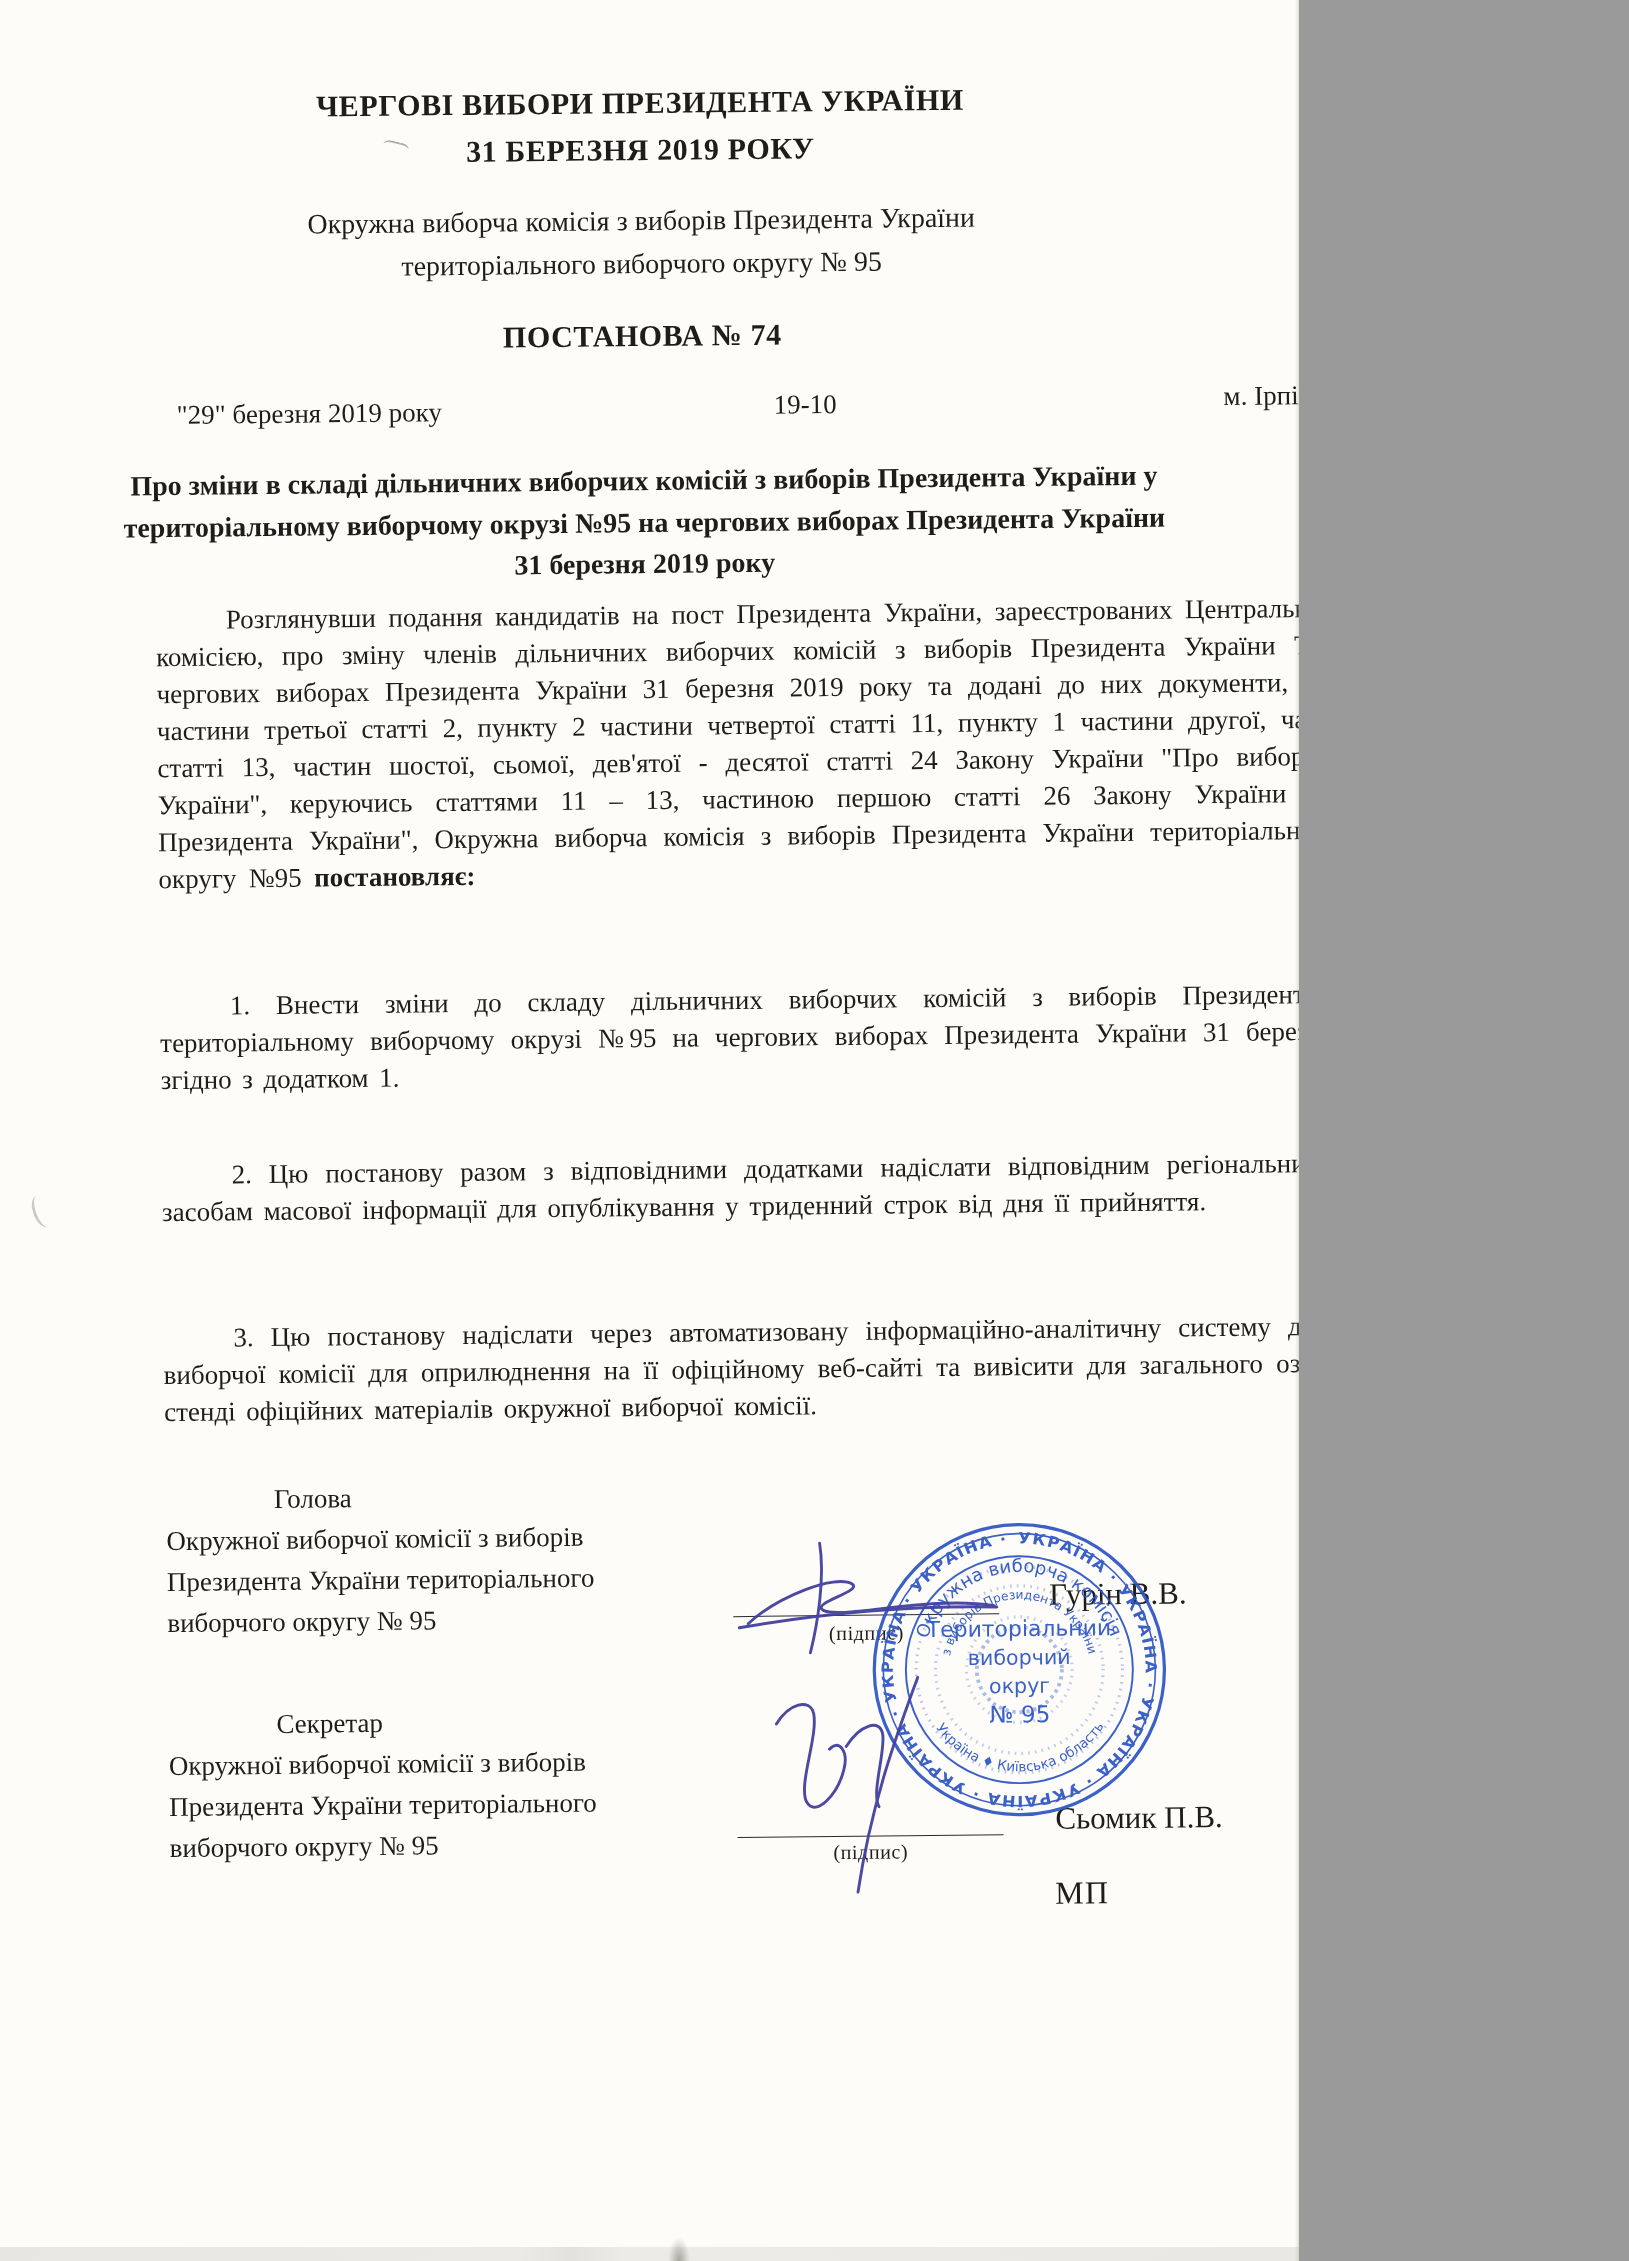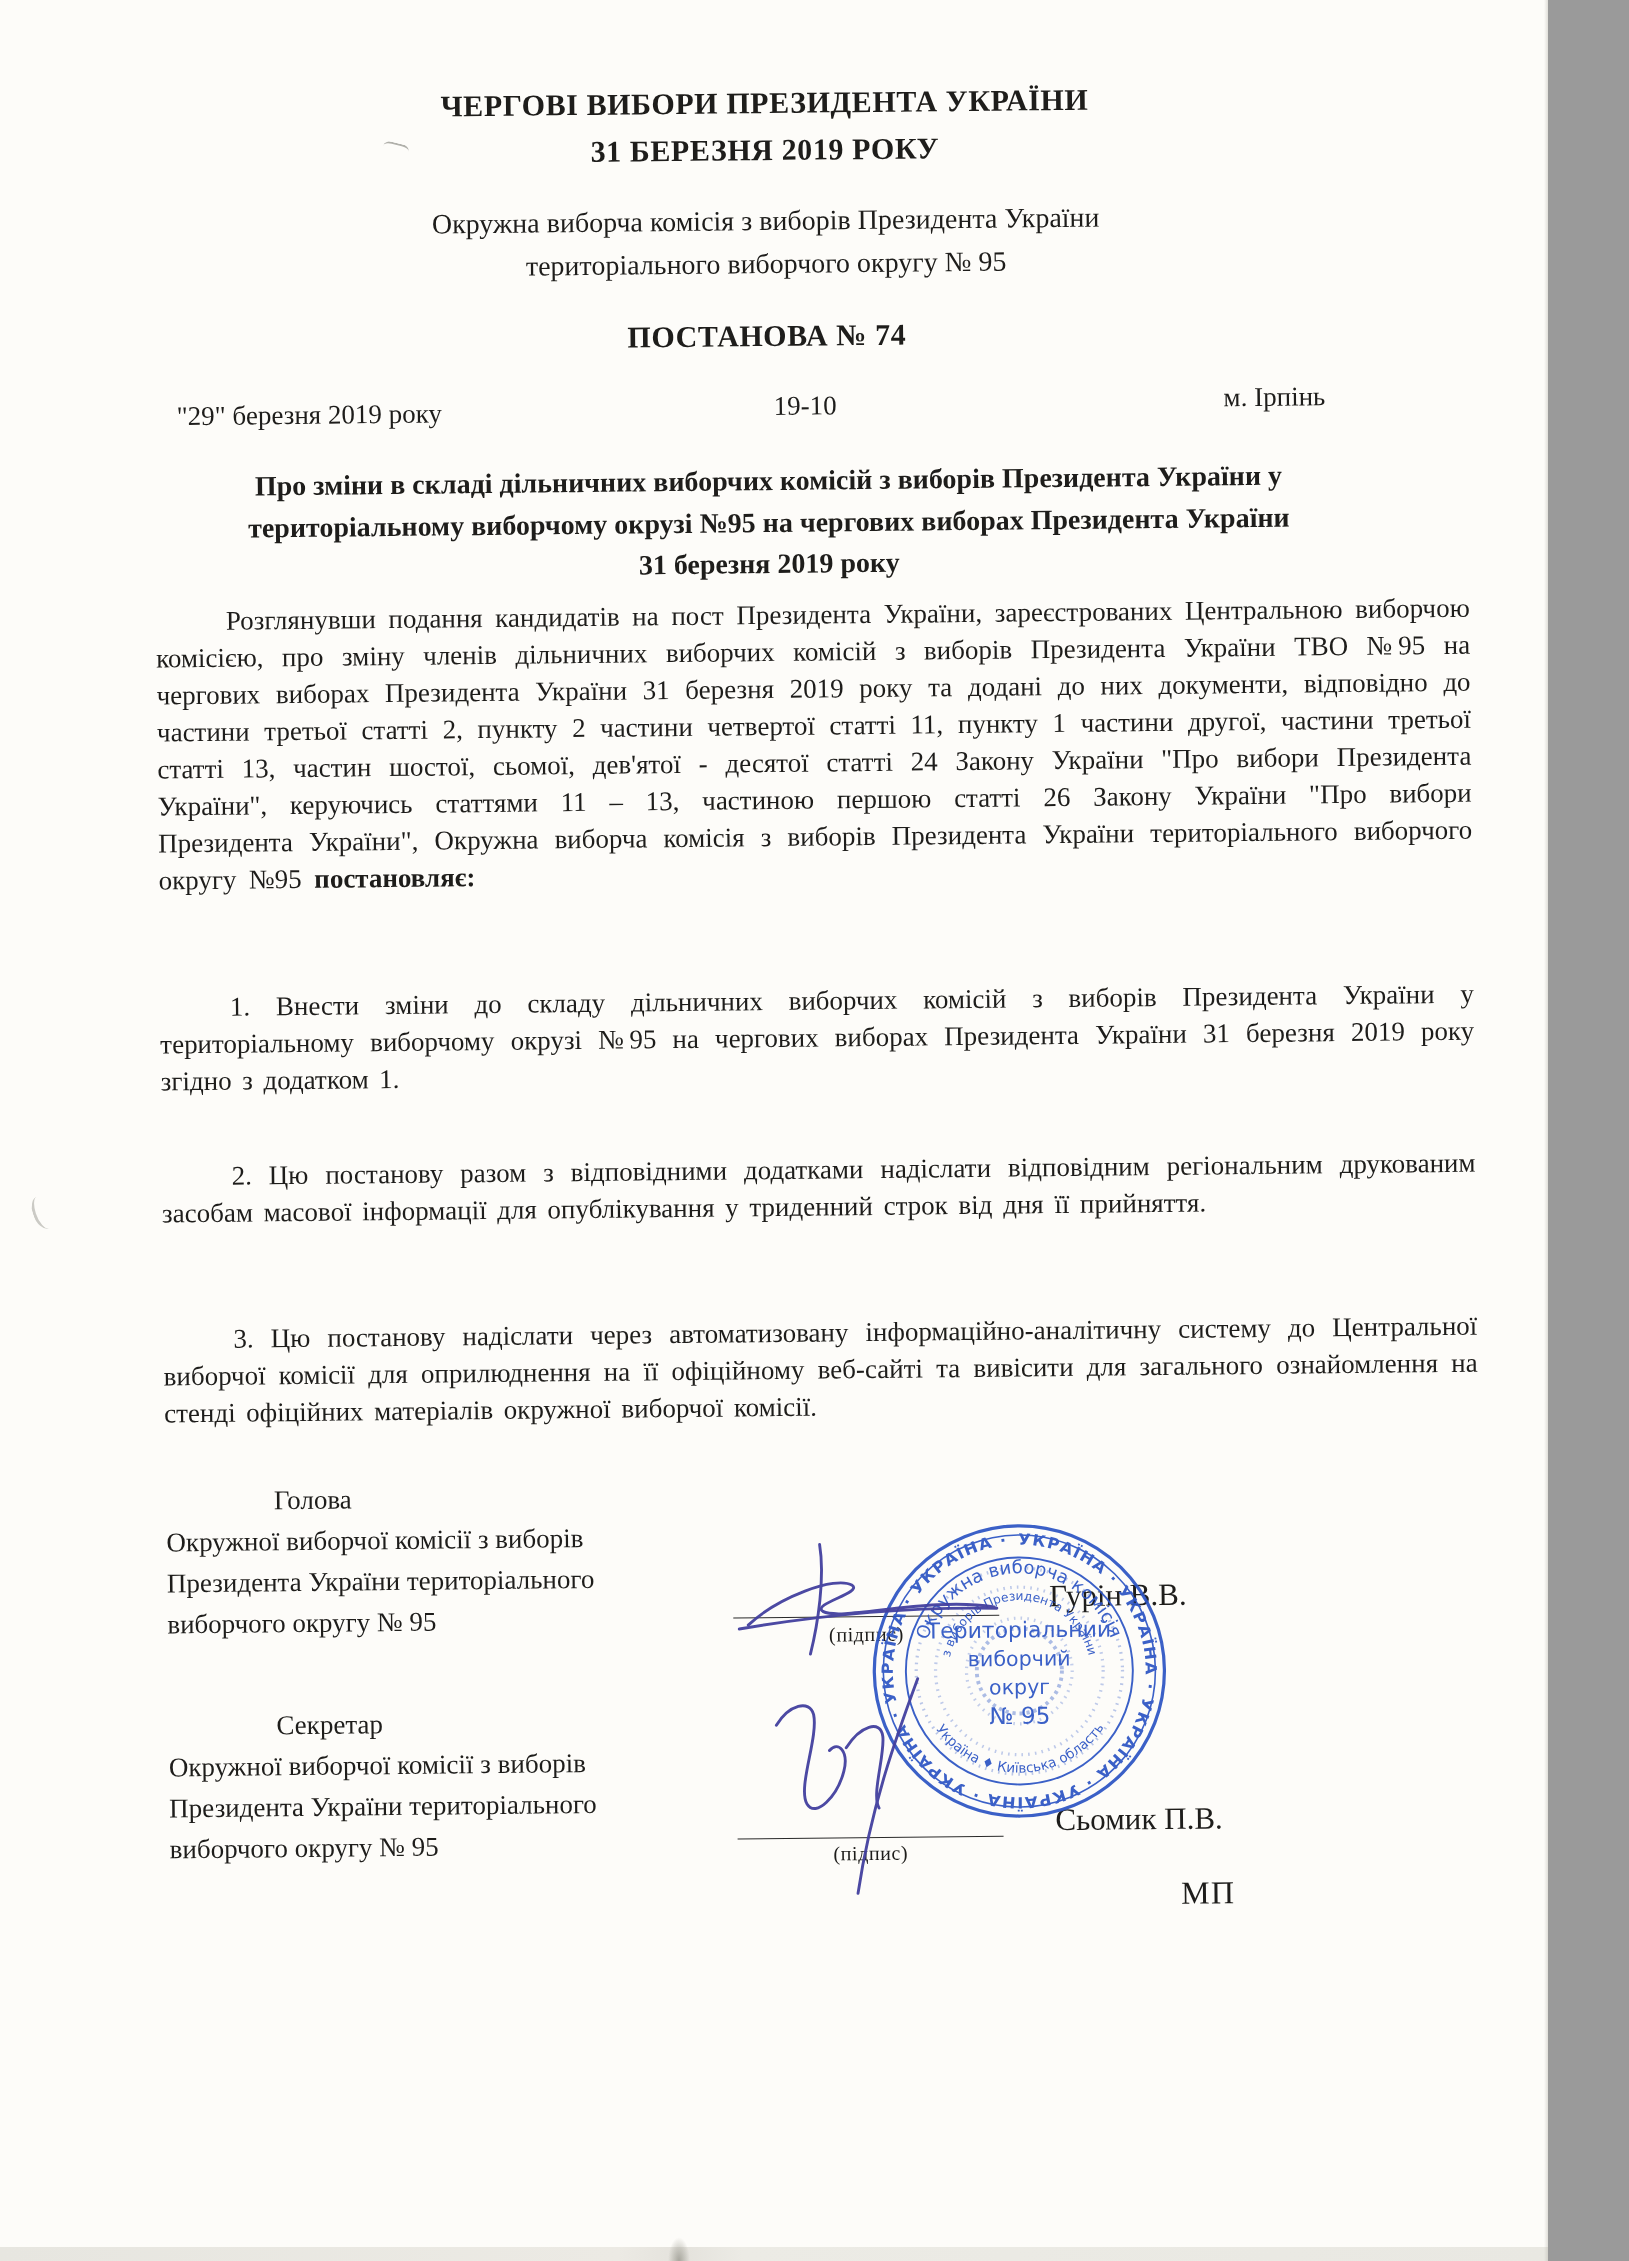--- a/index.html
+++ b/index.html
@@ -1,18 +1,18 @@
 <!DOCTYPE html>
 <html style="font-size:10.3px"><head>
 <meta charset="utf-8">
 <style>
   html,body{margin:0;padding:0;background:#9a9a9a;}
   .page{
     position:relative;
-    width:1548px;height:2261px;
+    width:1299px;height:2261px;
     background:#fdfcf9;
     overflow:hidden;
     font-family:"Liberation Serif", serif;
     color:#1e1d1b;
   }
   .content{position:absolute;inset:0;transform:rotate(-0.6deg);transform-origin:50% 45%;}
   .centered{position:absolute;left:0;width:100%;text-align:center;}
   .hdr{font-weight:bold;font-size:30px;letter-spacing:0.6px;}
   .org{font-size:28px;}
   .doc-title{font-weight:bold;font-size:30px;letter-spacing:0.6px;}
@@ -98,21 +98,21 @@
     <div class="sig-block" style="top:1700px;">
       <div class="role-first">Секретар</div>
       <div>Окружної виборчої комісії з виборів</div>
       <div>Президента України територіального</div>
       <div>виборчого округу № 95</div>
     </div>
     <div class="sig-line" style="left:729px;top:1838px;width:266px;"></div>
     <div class="sig-caption" style="left:729px;top:1843px;width:266px;">(підпис)</div>
     <div class="sig-name" style="left:1047px;top:1805px;">Сьомик П.В.</div>
 
-    <div class="mp" style="left:1172px;top:1879px;">МП</div>
+    <div class="mp" style="left:1046px;top:1879px;">МП</div>
 
     <svg class="stamp-svg" width="303" height="303" viewBox="-235 -235 470 470">
       <defs>
         <path id="ringPath" d="M 0,-196 A 196,196 0 1,1 -0.05,-196"></path>
         <path id="arcTop1" d="M -148,-26 A 150,150 0 0,1 148,-26"></path>
         <path id="arcTop2" d="M -110,0 A 110,110 0 0,1 110,0"></path>
         <path id="arcBottom" d="M -142,69 A 158,158 0 0,0 142,69"></path>
       </defs>
       <g fill="none" stroke="#2d55c4">
         <circle r="225" stroke-width="5"></circle>

